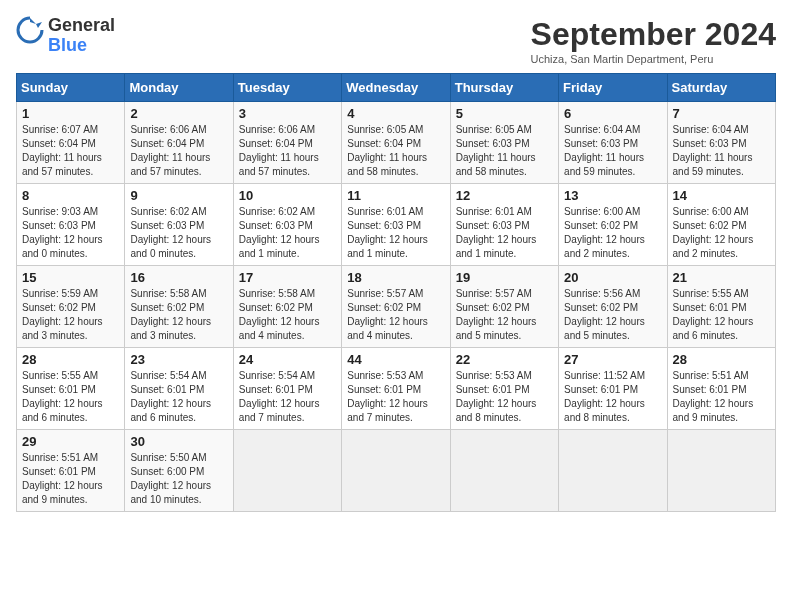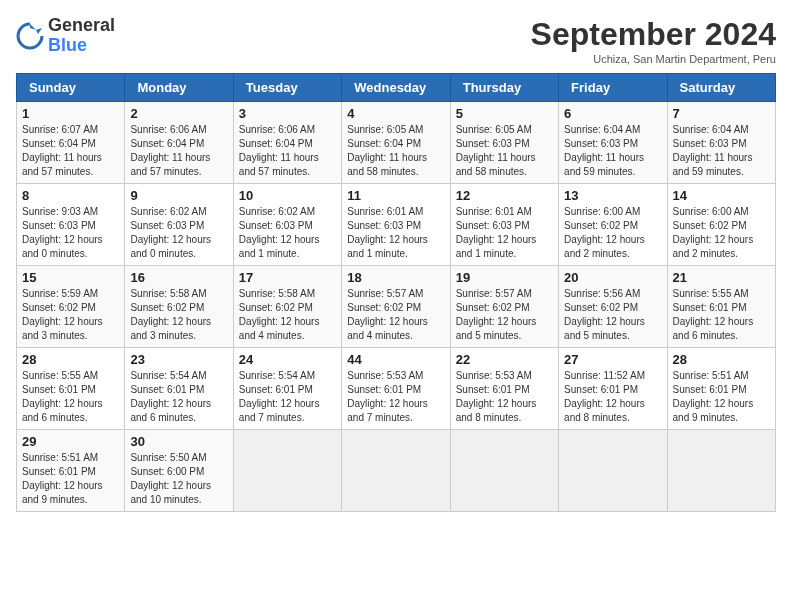--- a/index.html
+++ b/index.html
@@ -11,55 +11,54 @@
       padding: 16px;
     }
     .header {
       display: flex;
       justify-content: space-between;
       align-items: flex-start;
       margin-bottom: 8px;
     }
     .logo {
       display: flex;
-      align-items: center;
+      align-items: flex-start;
       gap: 4px;
     }
     .logo-text {
       font-size: 18px;
       font-weight: bold;
       line-height: 1.1;
     }
     .logo-general { color: #333; }
     .logo-blue { color: #3b82f6; }
     .logo-icon {
       width: 28px;
       height: 28px;
     }
     .title-block {
-      text-align: right;
     }
     .month-title {
       font-size: 32px;
       font-weight: bold;
       color: #333;
     }
     .subtitle {
       font-size: 11px;
       color: #555;
     }
     .calendar {
       width: 100%;
       border-collapse: collapse;
       font-size: 11px;
     }
     .calendar thead th {
       background: #2a6db5;
       color: #fff;
-      padding: 6px 12px;
+      padding: 6px 4px;
       text-align: left;
       font-size: 13px;
       font-weight: bold;
       border: 1px solid #1a5a9a;
     }
     .calendar tbody td {
       border: 1px solid #ccc;
       vertical-align: top;
       padding: 4px 5px;
       width: calc(100% / 7);

